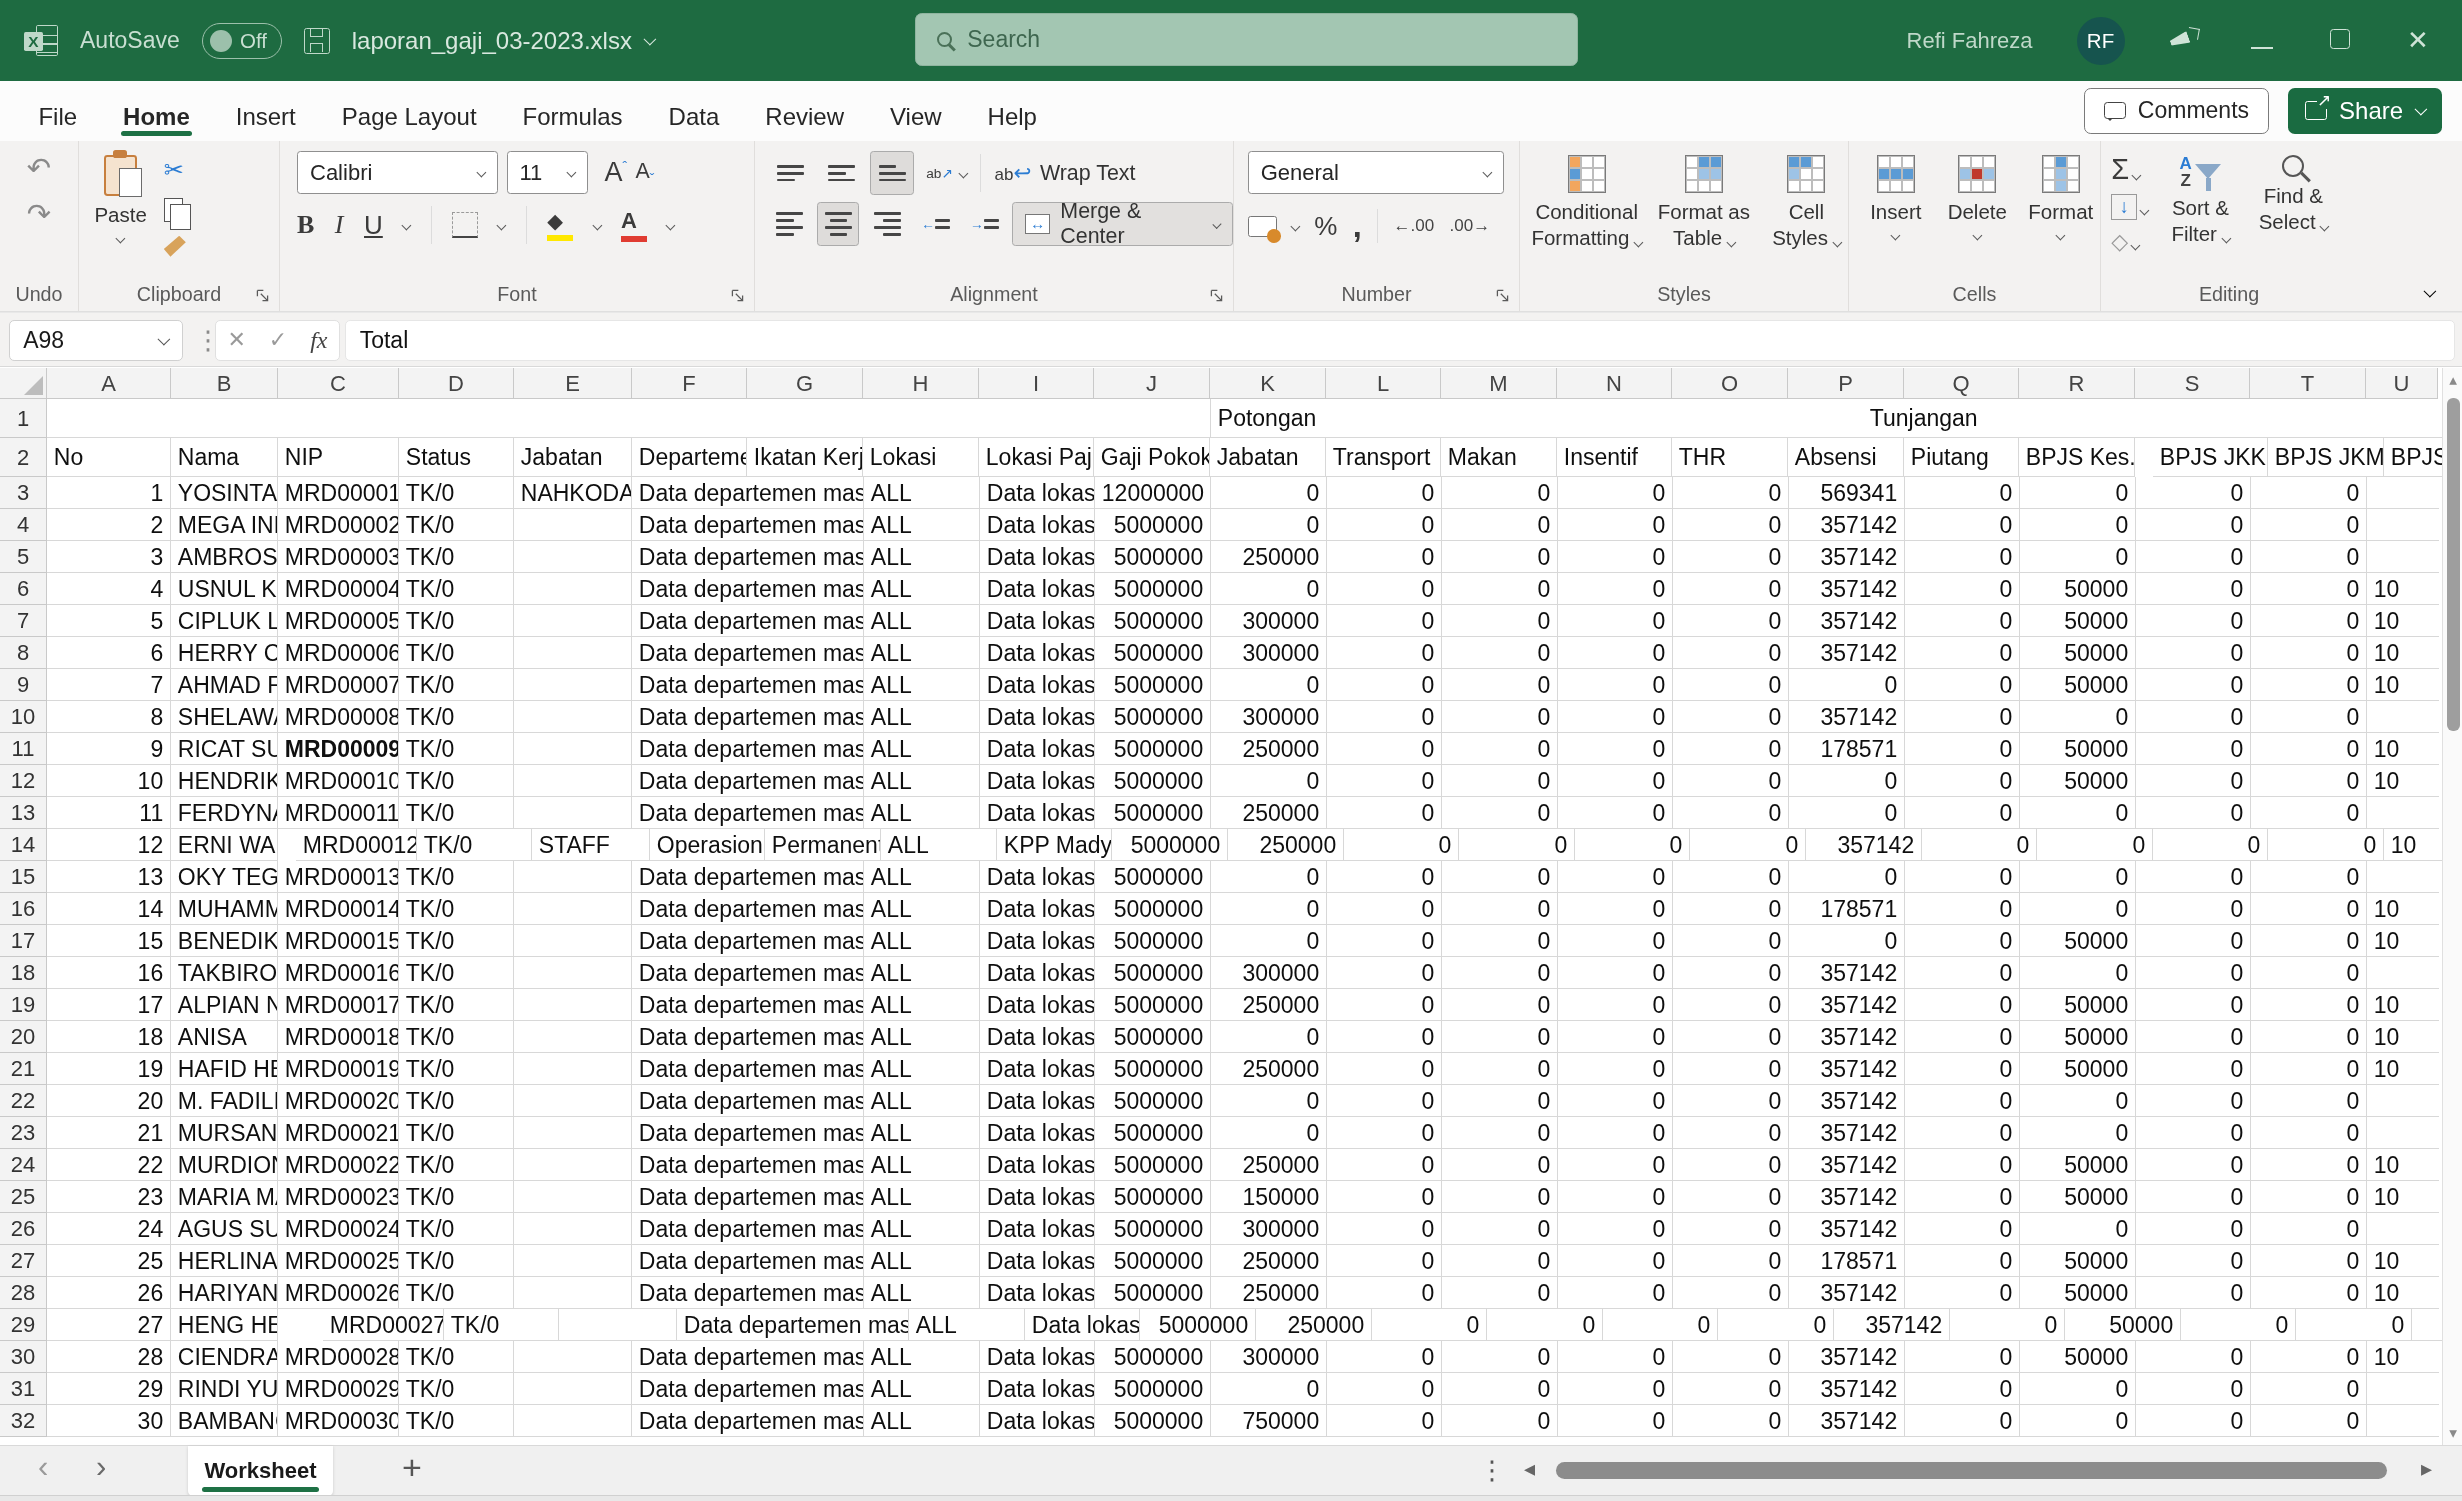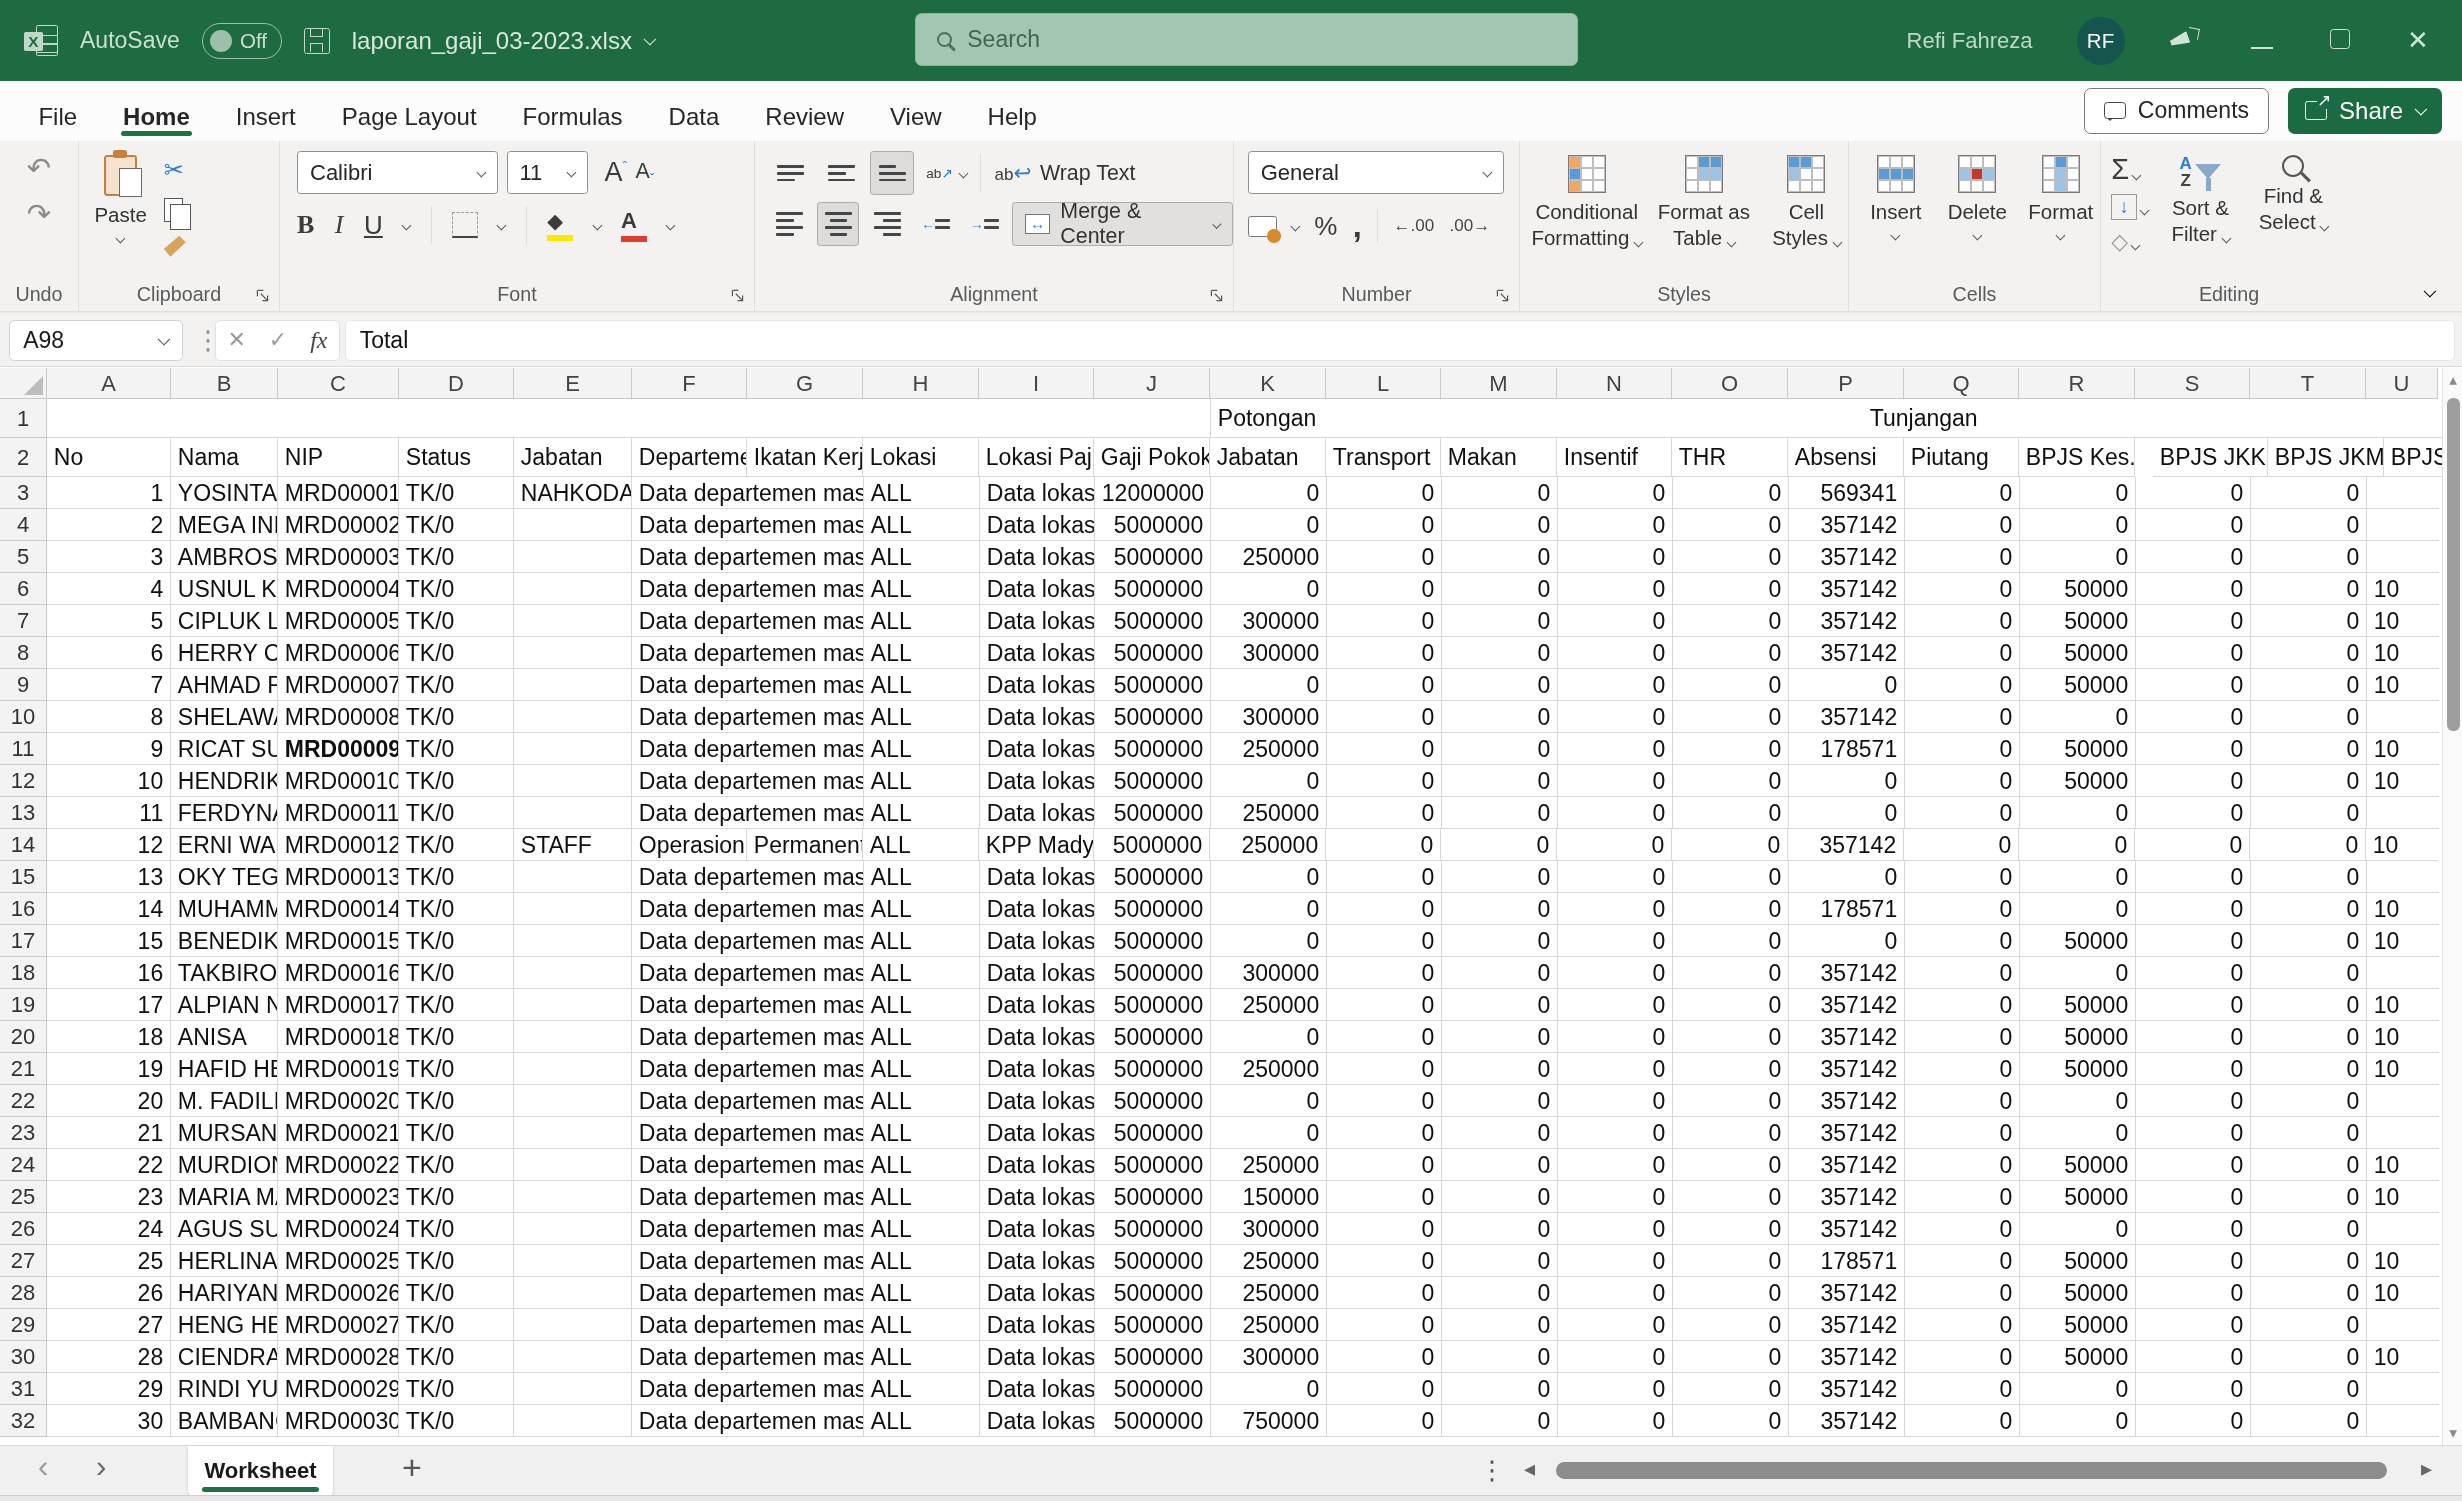--- a/index.html
+++ b/index.html
@@ -805,21 +805,21 @@
           <div class="gc num" style="width: 115px; height: 32px; line-height: 32px;">0</div>
           <div class="gc num" style="width: 116px; height: 32px; line-height: 32px;">0</div>
           <div class="gc num" style="width: 115px; height: 32px; line-height: 32px;">0</div>
           <div class="gc num" style="width: 116px; height: 32px; line-height: 32px;">0</div>
           <div class="gc " style="width: 72px; height: 32px; line-height: 32px; border-right: none;"></div>
         </div>
         <div class="grow" style="height: 32px;">
           <div class="gc rowhead" style="width: 47px; height: 32px; line-height: 32px;">14</div>
           <div class="gc num" style="width: 124px; height: 32px; line-height: 32px;">12</div>
           <div class="gc " style="width: 107px; height: 32px; line-height: 32px;">ERNI WAHI</div>
-          <div class="gc " style="width: 121px; height: 32px; line-height: 32px;">MRD00012</div>
+          <div class="gc " style="width: 121px; height: 32px; line-height: 32px; margin-left: 18px;">MRD00012</div>
           <div class="gc " style="width: 115px; height: 32px; line-height: 32px;">TK/0</div>
           <div class="gc " style="width: 118px; height: 32px; line-height: 32px;">STAFF</div>
           <div class="gc " style="width: 115px; height: 32px; line-height: 32px;">Operasiona</div>
           <div class="gc " style="width: 116px; height: 32px; line-height: 32px;">Permanent</div>
           <div class="gc " style="width: 116px; height: 32px; line-height: 32px;">ALL</div>
           <div class="gc " style="width: 115px; height: 32px; line-height: 32px;">KPP Madya</div>
           <div class="gc num" style="width: 116px; height: 32px; line-height: 32px;">5000000</div>
           <div class="gc num" style="width: 116px; height: 32px; line-height: 32px;">250000</div>
           <div class="gc num" style="width: 115px; height: 32px; line-height: 32px;">0</div>
           <div class="gc num" style="width: 116px; height: 32px; line-height: 32px;">0</div>
@@ -1151,21 +1151,21 @@
           <div class="gc num" style="width: 115px; height: 32px; line-height: 32px;">0</div>
           <div class="gc num" style="width: 116px; height: 32px; line-height: 32px;">50000</div>
           <div class="gc num" style="width: 115px; height: 32px; line-height: 32px;">0</div>
           <div class="gc num" style="width: 116px; height: 32px; line-height: 32px;">0</div>
           <div class="gc " style="width: 72px; height: 32px; line-height: 32px; border-right: none;">10</div>
         </div>
         <div class="grow" style="height: 32px;">
           <div class="gc rowhead" style="width: 47px; height: 32px; line-height: 32px;">29</div>
           <div class="gc num" style="width: 124px; height: 32px; line-height: 32px;">27</div>
           <div class="gc " style="width: 107px; height: 32px; line-height: 32px;">HENG HERI</div>
-          <div class="gc " style="width: 121px; height: 32px; line-height: 32px;">MRD00027</div>
+          <div class="gc " style="width: 121px; height: 32px; line-height: 32px; margin-left: 45px;">MRD00027</div>
           <div class="gc " style="width: 115px; height: 32px; line-height: 32px;">TK/0</div>
           <div class="gc " style="width: 118px; height: 32px; line-height: 32px;"></div>
           <div class="gc " style="width: 232px; height: 32px; line-height: 32px;">Data departemen masi</div>
           <div class="gc " style="width: 116px; height: 32px; line-height: 32px;">ALL</div>
           <div class="gc " style="width: 115px; height: 32px; line-height: 32px;">Data lokasi</div>
           <div class="gc num" style="width: 116px; height: 32px; line-height: 32px;">5000000</div>
           <div class="gc num" style="width: 116px; height: 32px; line-height: 32px;">250000</div>
           <div class="gc num" style="width: 115px; height: 32px; line-height: 32px;">0</div>
           <div class="gc num" style="width: 116px; height: 32px; line-height: 32px;">0</div>
           <div class="gc num" style="width: 115px; height: 32px; line-height: 32px;">0</div>

